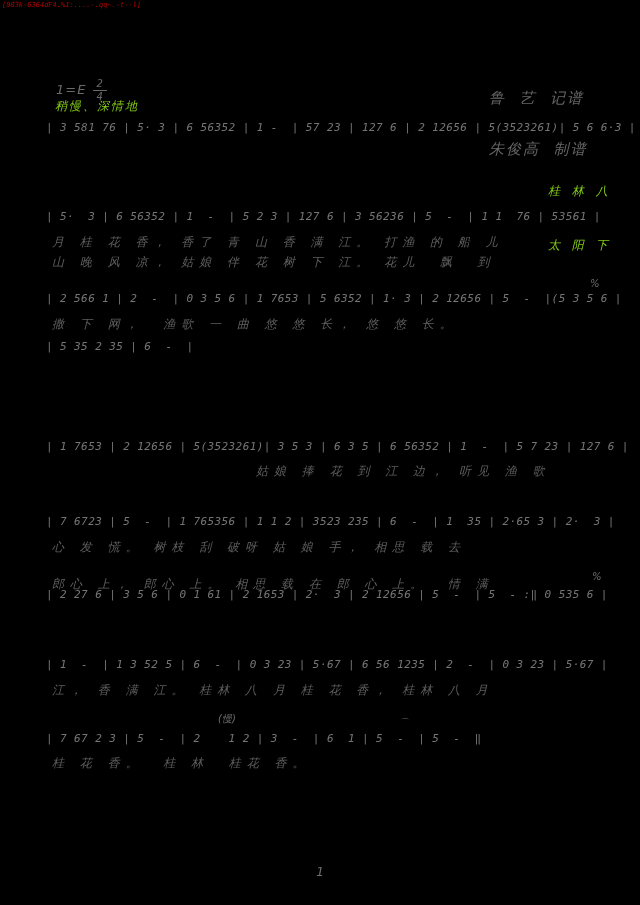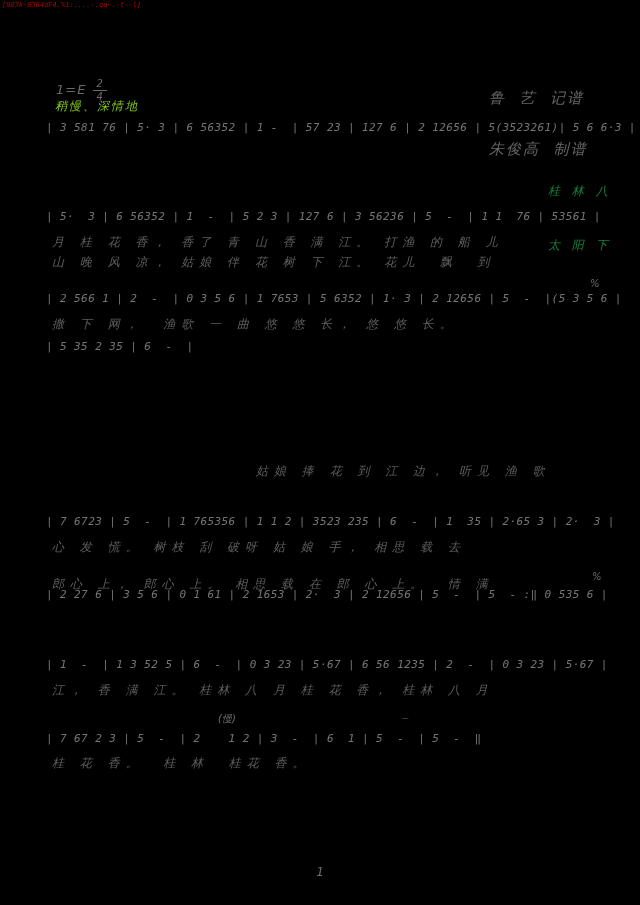--- a/index.html
+++ b/index.html
@@ -28,21 +28,21 @@
   }
   .credits{position:absolute;left:489px;top:56px;font-size:15px;color:#666;letter-spacing:2px;line-height:17px;white-space:pre;}
   .noteline{
     position:absolute;left:46px;white-space:pre;
     font-family:"DejaVu Sans Mono",monospace;font-size:11px;color:#757575;letter-spacing:0.4px;
   }
   .lyrline{
     position:absolute;left:52px;white-space:pre;
     font-size:12px;color:#5e5e5e;letter-spacing:6px;text-align:right;
   }
-  .pickup-lyrics{position:absolute;left:548px;top:146px;font-size:12px;color:#15803d;letter-spacing:4px;line-height:18px;white-space:pre;}
+  .pickup-lyrics{position:absolute;left:548px;top:146px;font-size:12px;color:#84cc16;letter-spacing:4px;line-height:18px;white-space:pre;}
   .mark{position:absolute;font-size:10px;color:#6e6e6e;}
   .pagenum{position:absolute;left:50%;bottom:26px;transform:translateX(-50%);font-size:12px;color:#707070;}
   
   .n1{top:121px}.n2{top:210px}.n3{top:292px}.n4{top:340px}
   .n5{top:440px}.n6{top:515px}.n7{top:588px}.n8{top:658px}.n9{top:732px}
   .l2a{top:234px}.l2b{top:254px}.l3{top:316px}.l4{top:361px}
   .l5{top:463px;left:256px}.l6{top:539px}.l7{top:576px}.l8{top:682px}.l9{top:755px}
 </style>
 </head>
 <body>
@@ -72,20 +72,21 @@
   <div class="noteline n2">| 5·  3 | 6 56352 | 1  -  | 5 2 3 | 127 6 | 3 56236 | 5  -  | 1 1  76 | 53561 |</div>
   <div class="lyrline l2a">月 桂 花 香， 香了 青 山 香 满 江。 打渔 的 船 儿</div>
   <div class="lyrline l2b">山 晚 风 凉， 姑娘 伴 花 树 下 江。 花儿  飘  到</div>
 
   <div class="noteline n3">| 2 566 1 | 2  -  | 0 3 5 6 | 1 7653 | 5 6352 | 1· 3 | 2 12656 | 5  -  |(5 3 5 6 |</div>
   <div class="mark" style="left:590px;top:278px">%</div>
   <div class="lyrline l3">撒 下 网，  渔歌 一 曲 悠 悠 长， 悠 悠 长。</div>
 
   <div class="noteline n4">| 5 35 2 35 | 6  -  |</div>
 
+  <div class="noteline n5">| 1 7653 | 2 12656 | 5(3523261)| 3 5 3 | 6 3 5 | 6 56352 | 1  -  | 5 7 23 | 127 6 |</div>
   <div class="lyrline l5">姑娘 捧 花 到 江 边， 听见 渔 歌</div>
 
   <div class="noteline n6">| 7 6723 | 5  -  | 1 765356 | 1 1 2 | 3523 235 | 6  -  | 1  35 | 2·65 3 | 2·  3 |</div>
   <div class="lyrline l6">心 发 慌。 树枝 刮 破呀 姑 娘 手， 相思 载 去</div>
 
   <div class="noteline n7">| 2 27 6 | 3 5 6 | 0 1 61 | 2 1653 | 2·  3 | 2 12656 | 5  -  | 5  - :‖ 0 535 6 |</div>
   <div class="mark" style="left:592px;top:571px">%</div>
   <div class="lyrline l7">郎心 上， 郎心 上。 相思 载 在 郎 心 上。  情 满</div>
 
   <div class="noteline n8">| 1  -  | 1 3 52 5 | 6  -  | 0 3 23 | 5·67 | 6 56 1235 | 2  -  | 0 3 23 | 5·67 |</div>

